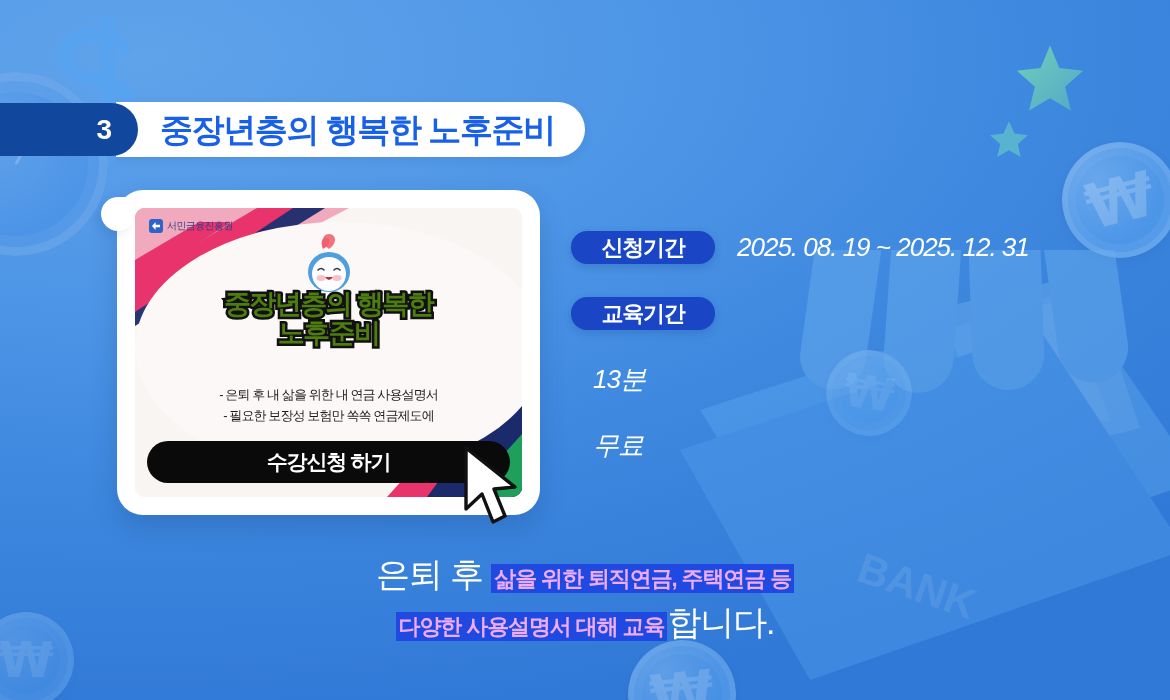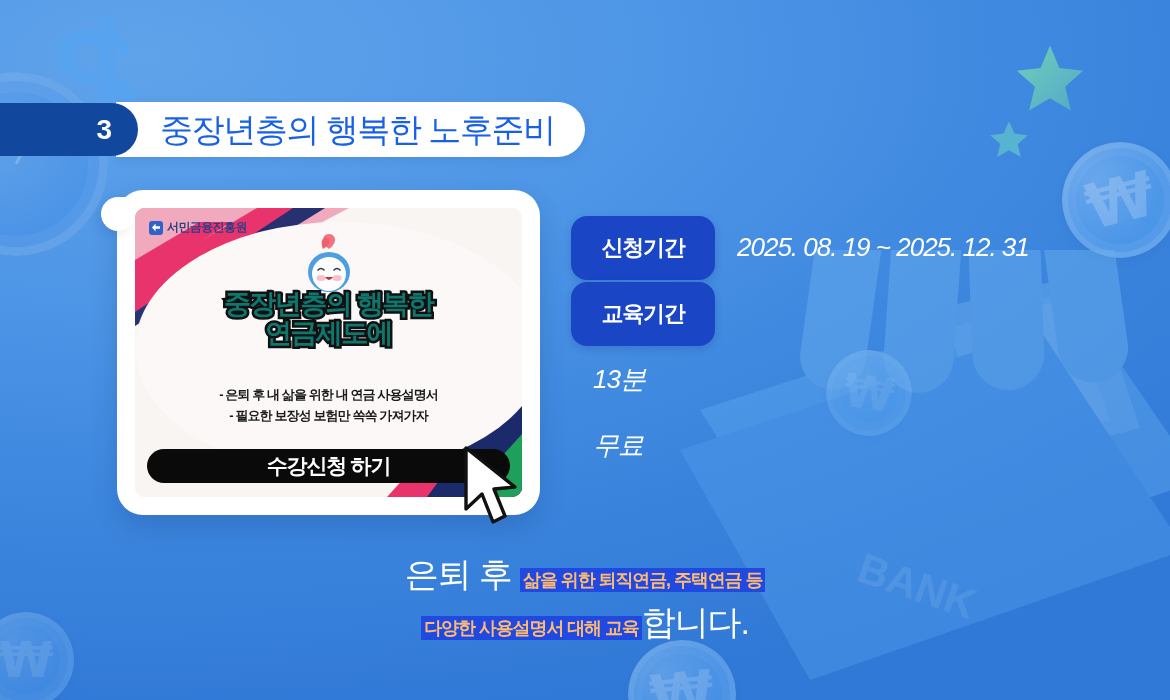--- a/index.html
+++ b/index.html
@@ -83,21 +83,21 @@
     padding-right:26px; z-index:2;
   }
   .banner-num .n{ color:#fff; font-size:28px; font-weight:700; line-height:1; }
   .banner-pill{
     position:absolute; left:116px; top:-1px; height:55px;
     background:#fff; border-radius:0 28px 28px 0;
     padding:0 30px 0 44px; display:flex; align-items:center;
     box-shadow:0 3px 10px rgba(18,60,130,.10);
   }
   .banner-pill .t{
-    color:#1860e8; font-size:33px; font-weight:400; letter-spacing:-1.4px;
+    color:#1860e8; font-size:33px; font-weight:700; letter-spacing:-1.4px;
     white-space:nowrap; line-height:1;text-align:right;
   }
 
   
   .card{
     position:absolute; left:117px; top:190px; width:423px; height:325px;
     background:#fff; border-radius:26px;
     box-shadow:0 12px 26px rgba(16,52,105,.20);
   }
   .card:before{ 
@@ -116,78 +116,78 @@
     position:absolute; left:14px; top:11px; display:flex; align-items:center; gap:4px; z-index:4;
   }
   .logo-mark{
     width:14px; height:14px; border-radius:3px; background:#2f63c8;
     display:flex; align-items:center; justify-content:center;
   }
   .logo-mark i{
     display:block; width:8px; height:8px;
     background:#fff; clip-path:polygon(0 50%,45% 0,45% 35%,100% 35%,100% 65%,45% 65%,45% 100%);
   }
-  .logo-txt{ color:#2f3f86; font-size:12px; font-weight:700; letter-spacing:-.6px; white-space:nowrap; }
+  .logo-txt{ color:#2f3f86; font-size:10px; font-weight:400; letter-spacing:-.6px; white-space:nowrap; }
 
   .mascot{ position:absolute; left:50%; top:24px; transform:translateX(-50%); width:64px; height:64px; z-index:4; }
   .mascot svg{ width:100%; height:100%; display:block; }
 
   .thumb-title{
     position:absolute; left:0; right:0; top:82px; z-index:4; text-align:center;
     line-height:1.08;
   }
   .thumb-title .ln{
     display:block; font-size:27px; font-weight:700; letter-spacing:-1.6px;
-    color:#0f766e;
+    color:#4d7c0f;
     -webkit-text-stroke:5px #111;
     paint-order:stroke fill;
     text-shadow:none;
   }
   .thumb-bullets{
     position:absolute; left:0; right:0; top:176px; z-index:4; text-align:center;
   }
   .thumb-bullets .b{
-    display:block; font-size:13px; font-weight:700; color:#1a1a1a;
+    display:block; font-size:13px; font-weight:400; color:#1a1a1a;
     letter-spacing:-.9px; line-height:1.65; white-space:nowrap;
   }
   .thumb-btn{
-    position:absolute; left:12px; right:12px; bottom:14px; height:34px; z-index:5;
+    position:absolute; left:12px; right:12px; bottom:14px; height:42px; z-index:5;
     background:#0a0a0a; border-radius:23px;
     display:flex; align-items:center; justify-content:center;
   }
   .thumb-btn .lb{ color:#fff; font-size:21px; font-weight:700; letter-spacing:-1.2px; }
   .cursor{ position:absolute; right:18px; bottom:-14px; width:62px; height:84px; z-index:6; }
   .cursor svg{ width:100%; height:100%; display:block; }
 
   
   .info{ position:absolute; left:571px; top:223px; }
   .row{ display:flex; align-items:center; height:49px; margin-bottom:17px; }
   .row:last-child{ margin-bottom:0; }
   .pill{
-    width:144px; height:64px; border-radius:16px; background:#1a46c6;
+    width:144px; height:33px; border-radius:16px; background:#1a46c6;
     display:flex; align-items:center; justify-content:center;
     box-shadow:0 3px 8px rgba(10,40,110,.18); flex:none;
   }
   .pill span{ color:#fff; font-size:22px; font-weight:700; letter-spacing:-1.3px; }
   .val{
     margin-left:22px; color:#fff; font-size:26px; font-weight:400;
     letter-spacing:-1px; white-space:nowrap;font-style:italic;
   }
 
   
   .caption{
     position:absolute; left:0; right:0; top:550px; text-align:center;
     line-height:1.42;
   }
   .caption .cl{ display:block; white-space:nowrap; }
   .caption .plain{
     color:#fff; font-size:34px; font-weight:400; letter-spacing:-1.1px;
   }
   .caption .hl{
-    color:#fdba74; font-size:18px; font-weight:700; letter-spacing:-1.1px;
+    color:#f0abfc; font-size:22px; font-weight:700; letter-spacing:-1.1px;
     background:#1f49e0; padding:2px 3px; box-decoration-break:clone;
   }
 </style>
 </head>
 <body>
 
 <div id="stage">
 
   <div class="bg-layer">
 
@@ -301,26 +301,26 @@
           <ellipse cx="24" cy="46" rx="4.5" ry="3" fill="#f7c0cb"></ellipse>
           <ellipse cx="40" cy="46" rx="4.5" ry="3" fill="#f7c0cb"></ellipse>
           <path d="M21 38 q3 -3 6 0" stroke="#33343a" stroke-width="1.6" fill="none" stroke-linecap="round"></path>
           <path d="M37 38 q3 -3 6 0" stroke="#33343a" stroke-width="1.6" fill="none" stroke-linecap="round"></path>
           <path d="M28 45 q4 6 8 0 z" fill="#b8333f"></path>
         </svg>
       </div>
 
       <div class="thumb-title">
         <span class="ln">중장년층의 행복한</span>
-        <span class="ln">연금제도에</span>
+        <span class="ln">노후준비</span>
       </div>
 
       <div class="thumb-bullets">
         <span class="b">- 은퇴 후 내 삶을 위한 내 연금 사용설명서</span>
-        <span class="b">- 필요한 보장성 보험만 쏙쏙 가져가자</span>
+        <span class="b">- 필요한 보장성 보험만 쏙쏙 연금제도에</span>
       </div>
 
       <div class="thumb-btn">
         <span class="lb">수강신청 하기</span>
       </div>
     </div>
 
     <div class="cursor">
       <svg viewBox="0 0 62 84" aria-hidden="true">
         <path d="M6 3 L6 64 L22 49 L33 77 L45 71 L34 44 L55 42 Z" fill="#ffffff" stroke="#111" stroke-width="3.4" stroke-linejoin="round"></path>

